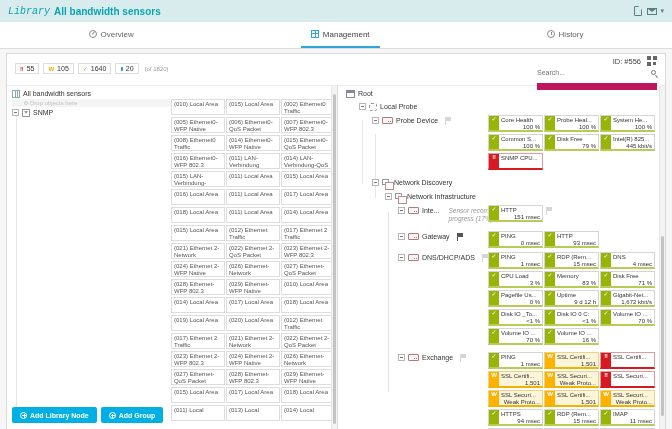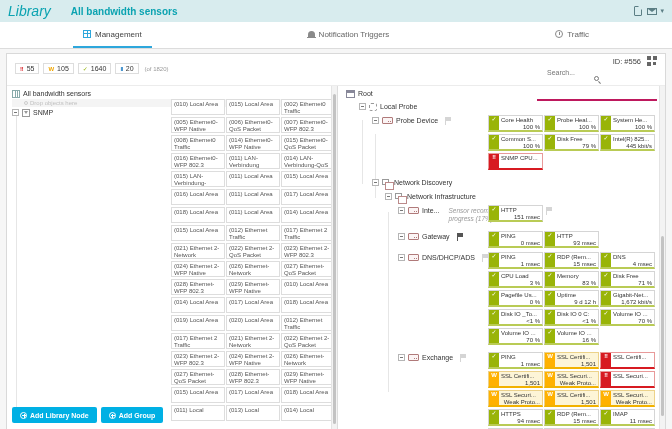--- a/index.html
+++ b/index.html
@@ -1,20 +1,20 @@
 <!DOCTYPE html>
 <html><head>
 <meta charset="utf-8">
 <style>
   * { margin:0; padding:0; box-sizing:border-box; }
   html,body { width:672px; height:429px; overflow:hidden; background:#f6f6f6;
     font-family:"Liberation Sans","DejaVu Sans",sans-serif; }
   
   .hdr { height:22px; background:#d8ecee; display:flex; align-items:center; padding:0 8px; }
-  .hdr .brand { font-style:italic; color:#0ba3b1; font-size:14px; margin-right:20px; }
+  .hdr .brand { font-style:italic; color:#0ba3b1; font-size:10px; margin-right:4px;font-family:Liberation Mono, monospace; }
   .hdr .title { color:#0ba3b1; font-size:10px; font-weight:bold; }
   .hdr .spacer { flex:1; }
   .hdr-ico { display:inline-block; position:relative; margin-left:5px; color:#5b7e84; }
   .page-ico { width:8px; height:10px; border:1px solid currentColor; border-radius:1px; }
   .page-ico::after { content:""; position:absolute; right:-1px; top:-1px; border:2px solid transparent;
     border-top-color:#d8ecee; border-right-color:#d8ecee; }
   .mail-ico { width:10px; height:7px; border:1px solid currentColor; }
   .mail-ico::after { content:""; position:absolute; left:0; top:0; border-left:4px solid transparent;
     border-right:4px solid transparent; border-top:3px solid currentColor; }
   .caret { font-size:7px; color:#5b7e84; margin-left:3px; }
@@ -54,22 +54,22 @@
   .g-warning { color:#f0a500; }
   .g-ok { color:#93b40c; }
   .g-paused { color:#1d7cc4; letter-spacing:-0.5px; }
   .total { font-size:6px; color:#9a9a9a; margin-left:2px; }
   .idline { position:absolute; right:24px; top:3px; font-size:7.5px; color:#444; }
   .qr { position:absolute; right:8px; top:2px; width:10px; height:10px; background:
     linear-gradient(#666,#666) 0 0/4px 4px no-repeat,
     linear-gradient(#666,#666) 6px 0/4px 4px no-repeat,
     linear-gradient(#666,#666) 0 6px/4px 4px no-repeat,
     linear-gradient(#666,#666) 6px 6px/3px 3px no-repeat; }
-  .searchwrap { position:absolute; right:8px; top:15px; width:120px; border-bottom:2px solid #be185d;
-    display:flex; align-items:center; padding-bottom:18px;flex-direction:column; }
+  .searchwrap { position:absolute; right:8px; top:15px; width:120px; border-bottom:7px solid #be185d;
+    display:flex; align-items:center; padding-bottom:7px; }
   .searchwrap input { border:none; outline:none; flex:1; font-size:7px; color:#666; width:100px;
     font-family:inherit; background:transparent; }
   .mag { width:5px; height:5px; border:1px solid #777; border-radius:50%; position:relative; margin-right:1px; }
   .mag::after { content:""; position:absolute; left:4px; top:4px; width:1px; height:3px; background:#777; transform:rotate(-45deg); }
   
   .main { position:absolute; top:32px; bottom:0; left:0; right:0; display:flex; }
   .lpane { width:331px; position:relative; border-right:1px solid #ddd; overflow:hidden; }
   .rpane { flex:1; position:relative; overflow:hidden; }
   
   .ltree { padding:3px 0 0 5px; position:relative; }
@@ -138,31 +138,31 @@
 <div class="hdr">
   <span class="brand">Library</span>
   <span class="title">All bandwidth sensors</span>
   <span class="spacer"></span>
   <span class="hdr-ico ic page-ico"></span>
   <span class="hdr-ico ic mail-ico"></span>
   <span class="caret">▾</span>
 </div>
 
 <div class="tabs" id="tabbar">
+    <div class="tab">
+      <div class="ti ic gauge-i"></div>
+      <div>Overview</div>
+    </div>
     <div class="tab active">
       <div class="ti ic grid-i"></div>
       <div>Management</div>
     </div>
     <div class="tab">
-      <div class="ti ic bell-i"></div>
-      <div>Notification Triggers</div>
-    </div>
-    <div class="tab">
       <div class="ti ic hist-i"></div>
-      <div>Traffic</div>
+      <div>History</div>
     </div>
   </div>
 
 <div class="panel">
   <div class="toolbar">
     <div class="chips" id="chips">
         <div class="chip">
           <div class="g g-error">‼</div>
           <div>55</div>
         </div>

